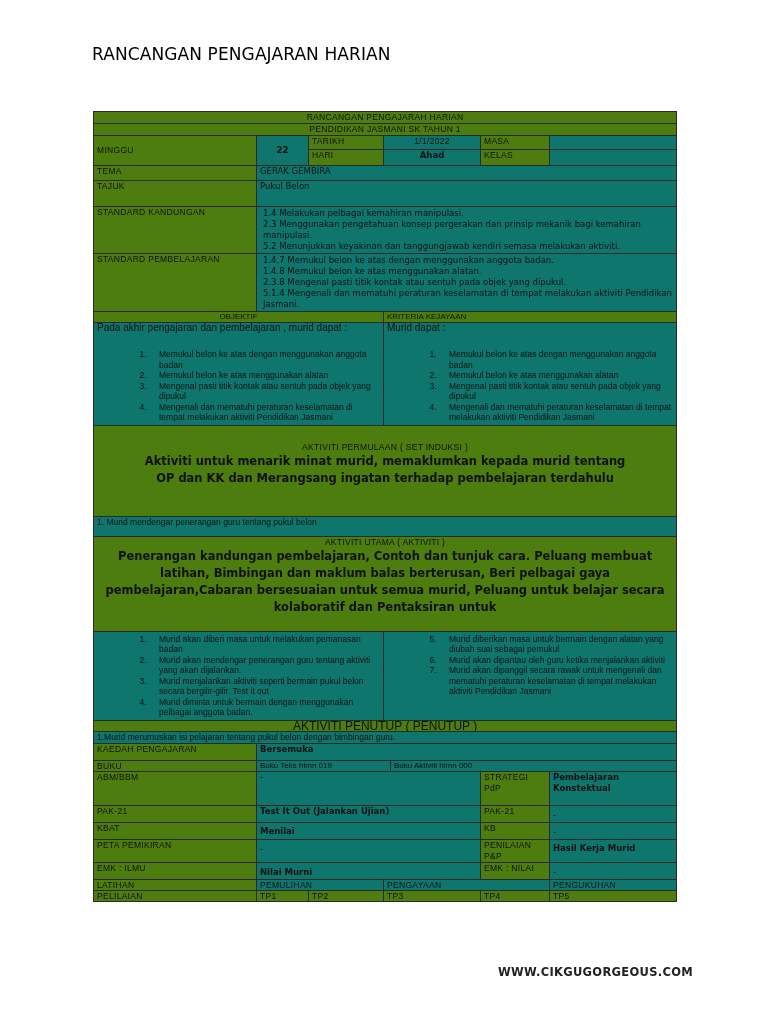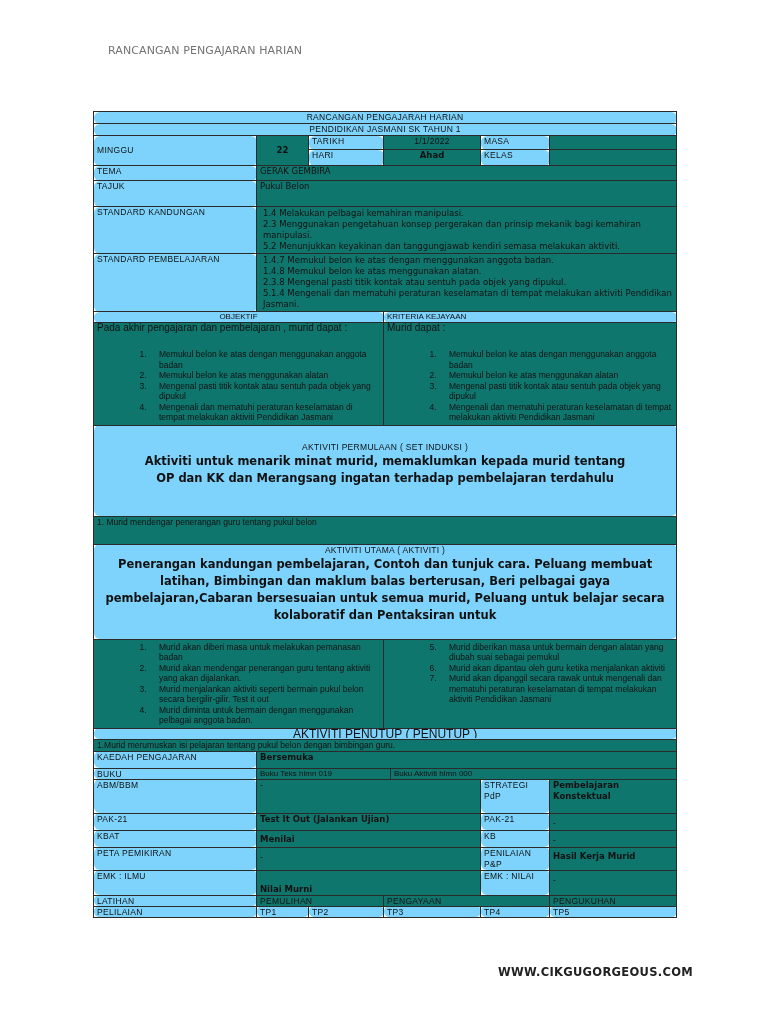--- a/index.html
+++ b/index.html
@@ -1,21 +1,21 @@
 <!DOCTYPE html>
 <html><head>
 <meta charset="utf-8">
 <style>
   html, body { margin:0; padding:0; background:#ffffff; }
   body { width:768px; height:1024px; position:relative; overflow:hidden; font-family:"Liberation Sans", sans-serif; color:#111; }
-  .page-heading { position:absolute; left:108px; top:44px; font-family:"DejaVu Sans", sans-serif; font-size:11px; letter-spacing:0.1px; color:#737373; }
+  .page-heading { position:absolute; left:92px; top:44px; font-family:"DejaVu Sans", sans-serif; font-size:17px; letter-spacing:0.1px; color:#000000; }
   .footer-url { position:absolute; left:498px; top:965px; font-family:"DejaVu Sans", sans-serif; font-size:11.5px; font-weight:bold; color:#222; letter-spacing:0.3px; }
   .rph { position:absolute; left:93px; top:111px; width:583px; border-collapse:collapse; table-layout:fixed; }
   .rph td { border:1px solid #2a2a2a; padding:0 3px; vertical-align:top; font-size:8.5px; line-height:11px; overflow:hidden; }
-  .blue { background:#7dd3fc;border-radius:6px; }
+  .blue { background:#4d7c0f; }
   .white { background:#0f766e; }
   .center { text-align:center; }
   .big { font-family:"DejaVu Sans", sans-serif; font-size:11.5px; line-height:16px; }
   .big-center { font-family:"DejaVu Sans", sans-serif; font-size:11.5px; line-height:17px; text-align:center; font-weight:bold; padding:2px 6px 10px; }
   .med { font-family:"DejaVu Sans", sans-serif; font-size:11px; line-height:17px; }
   .lbl { font-size:8.5px; letter-spacing:0.3px; }
   ol.lst { margin:2px 0 2px 0; padding-left:52px; font-size:8.5px; line-height:10.5px; }
   ol.lst li { padding-left:10px; }
   .intro { font-size:10px; line-height:10px; }
   .spacer { height:14px; }
@@ -117,21 +117,21 @@
       </ol>
     </td>
   </tr>
 
   <tr>
     <td colspan="10" class="blue" style="padding:16px">
       <div class="center lbl" style="line-height:11px">AKTIVITI PERMULAAN ( SET INDUKSI )</div>
       <div class="big-center" style="padding:0 30px 13px">Aktiviti untuk menarik minat murid, memaklumkan kepada murid tentang OP dan KK dan Merangsang ingatan terhadap pembelajaran terdahulu</div>
     </td>
   </tr>
-  <tr style="height:28px">
+  <tr style="height:20px">
     <td colspan="10" class="white sm">1. Murid mendengar penerangan guru tentang pukul belon</td>
   </tr>
 
   <tr>
     <td colspan="10" class="blue" style="padding:0">
       <div class="center lbl" style="line-height:11px">AKTIVITI UTAMA ( AKTIVITI )</div>
       <div class="big-center" style="padding:0 6px 15px">Penerangan kandungan pembelajaran, Contoh dan tunjuk cara. Peluang membuat latihan, Bimbingan dan maklum balas berterusan, Beri pelbagai gaya pembelajaran,Cabaran bersesuaian untuk semua murid, Peluang untuk belajar secara kolaboratif dan Pentaksiran untuk</div>
     </td>
   </tr>
   <tr>
@@ -193,21 +193,21 @@
 
   <tr style="height:17px">
     <td class="blue lbl">PETA PEMIKIRAN</td>
     <td colspan="5" class="white lbl" style="padding-top:4px">-</td>
     <td colspan="2" class="blue lbl">PENILAIAN P&amp;P</td>
     <td colspan="2" class="white big" style="font-weight:bold;padding-top:3px">Hasil Kerja Murid</td>
   </tr>
 
   <tr style="height:17px">
     <td class="blue lbl">EMK : ILMU</td>
-    <td colspan="5" class="white big" style="font-weight:bold;padding-top:13px">Nilai Murni</td>
+    <td colspan="5" class="white big" style="font-weight:bold;padding-top:4px">Nilai Murni</td>
     <td colspan="2" class="blue lbl">EMK : NILAI</td>
     <td colspan="2" class="white lbl" style="padding-top:4px">-</td>
   </tr>
 
   <tr style="height:10px">
     <td class="blue lbl" style="line-height:10px">LATIHAN</td>
     <td colspan="3" class="white lbl" style="line-height:10px">PEMULIHAN</td>
     <td colspan="4" class="white lbl" style="line-height:10px">PENGAYAAN</td>
     <td colspan="2" class="white lbl" style="line-height:10px">PENGUKUHAN</td>
   </tr>

